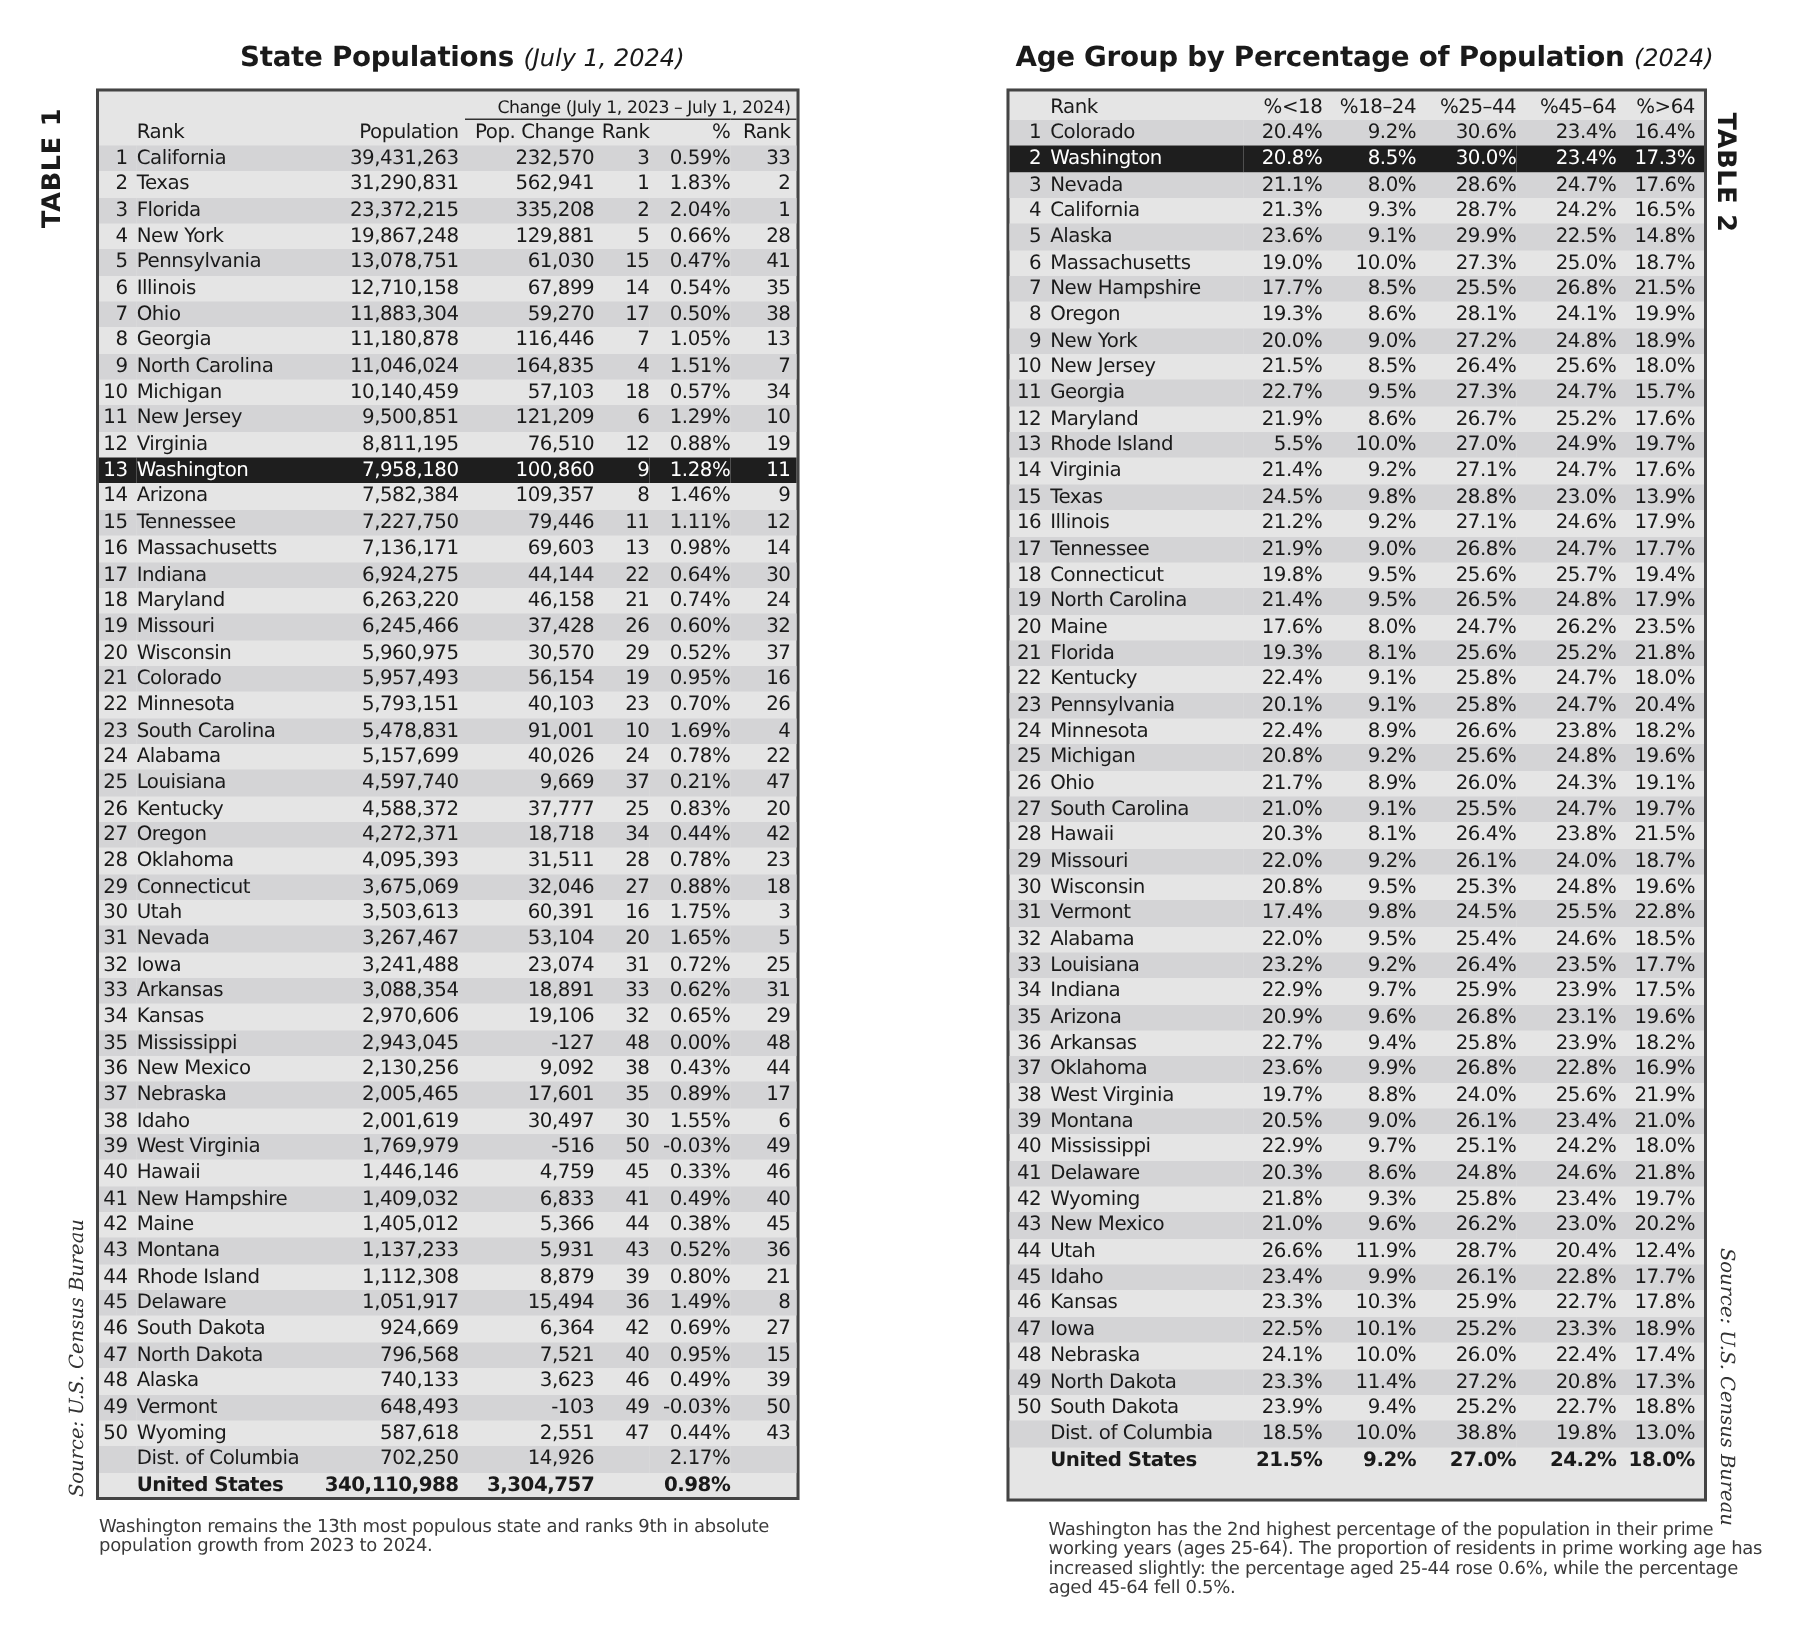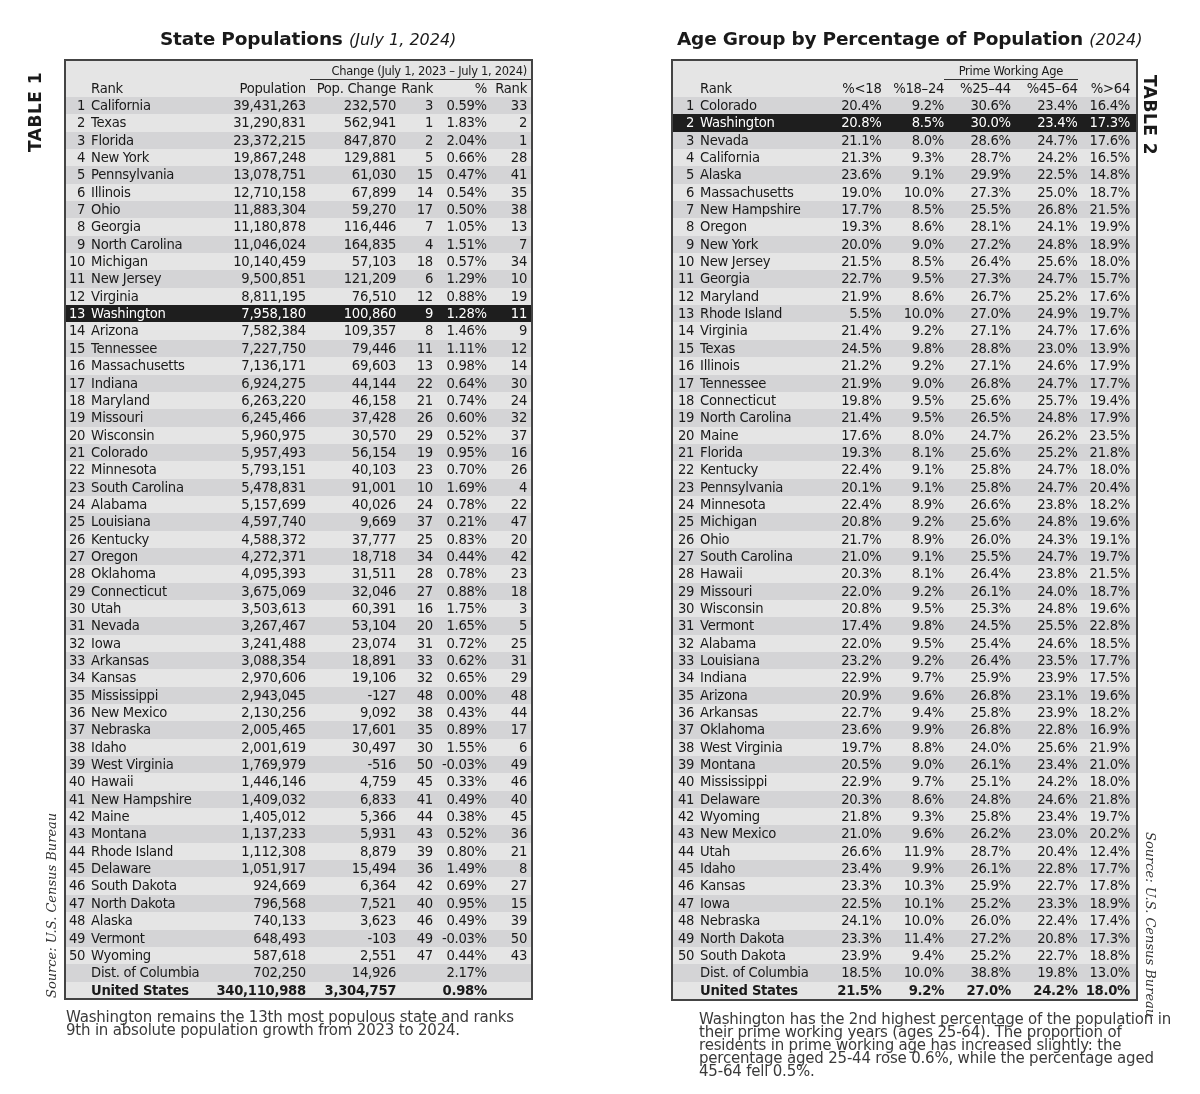--- a/index.html
+++ b/index.html
@@ -46,21 +46,21 @@
   
   #t2 table { margin-top: 2px; }
   #t2 .c-name { width: 124px; }
   #t2 .c-u18 { width: 50px; }
   #t2 .c-1824 { width: 60px; }
   #t2 .c-2544 { width: 64px; }
   #t2 .c-4564 { width: 64px; }
   #t2 .c-64 { width: 56px; padding-right: 6px; }
   #t2 .pwa-span { text-align: center; border-bottom: 1px solid #333; }
 
-  .note { position: absolute; font-family: "DejaVu Sans", sans-serif; font-size: 15px; line-height: 13px; color: #3a3a3a; letter-spacing: -0.2px; }
+  .note { position: absolute; font-family: "DejaVu Sans", sans-serif; font-size: 12px; line-height: 13px; color: #3a3a3a; letter-spacing: -0.2px; }
   #t1-note { left: 66px; top: 1011px; width: 470px; }
   #t2-note { left: 671px; top: 1013px; width: 480px; margin-left: 28px; }
 </style>
 </head>
 <body>
 
 <div class="title" id="t1-title">
   <span>State Populations</span>
   <span class="sub">(July 1, 2024)</span>
 </div>
@@ -100,21 +100,21 @@
           <td class="num c-pop">31,290,831</td>
           <td class="num c-chg">562,941</td>
           <td class="num c-crank">1</td>
           <td class="num c-pct">1.83%</td>
           <td class="num c-prank">2</td>
         </tr>
         <tr class="shade">
           <td class="rk">3</td>
           <td class="c-name">Florida</td>
           <td class="num c-pop">23,372,215</td>
-          <td class="num c-chg">847,870</td>
+          <td class="num c-chg">335,208</td>
           <td class="num c-crank">2</td>
           <td class="num c-pct">2.04%</td>
           <td class="num c-prank">1</td>
         </tr>
         <tr>
           <td class="rk">4</td>
           <td class="c-name">New York</td>
           <td class="num c-pop">19,867,248</td>
           <td class="num c-chg">129,881</td>
           <td class="num c-crank">5</td>
@@ -561,25 +561,20 @@
 <div class="title" id="t2-title">
   <span>Age Group by Percentage of Population</span>
   <span class="sub">(2024)</span>
 </div>
 <div class="side-label" id="t2-side">TABLE 2</div>
 <div class="source" id="t2-source">Source: U.S. Census Bureau</div>
 
 <div class="tbox" id="t2">
   <table>
     <thead>
-      <tr class="hdr-top">
-        <td colspan="4"></td>
-        <td colspan="2" class="pwa-span">Prime Working Age</td>
-        <td></td>
-      </tr>
       <tr class="hdr">
         <td class="rk"></td>
         <td class="c-name">Rank</td>
         <td class="num c-u18">%&lt;18</td>
         <td class="num c-1824">%18–24</td>
         <td class="num c-2544">%25–44</td>
         <td class="num c-4564">%45–64</td>
         <td class="num c-64">%&gt;64</td>
       </tr>
     </thead>

